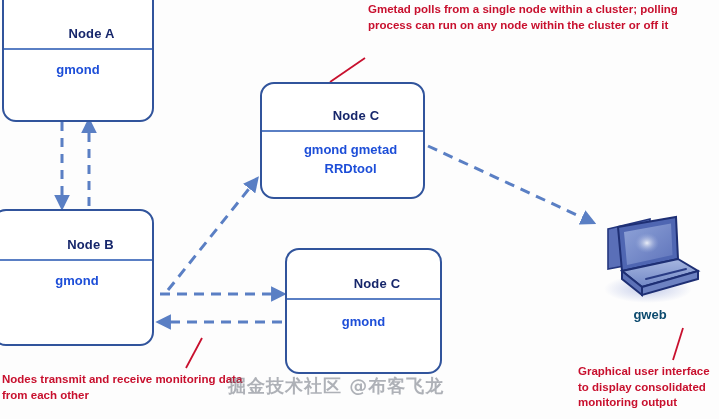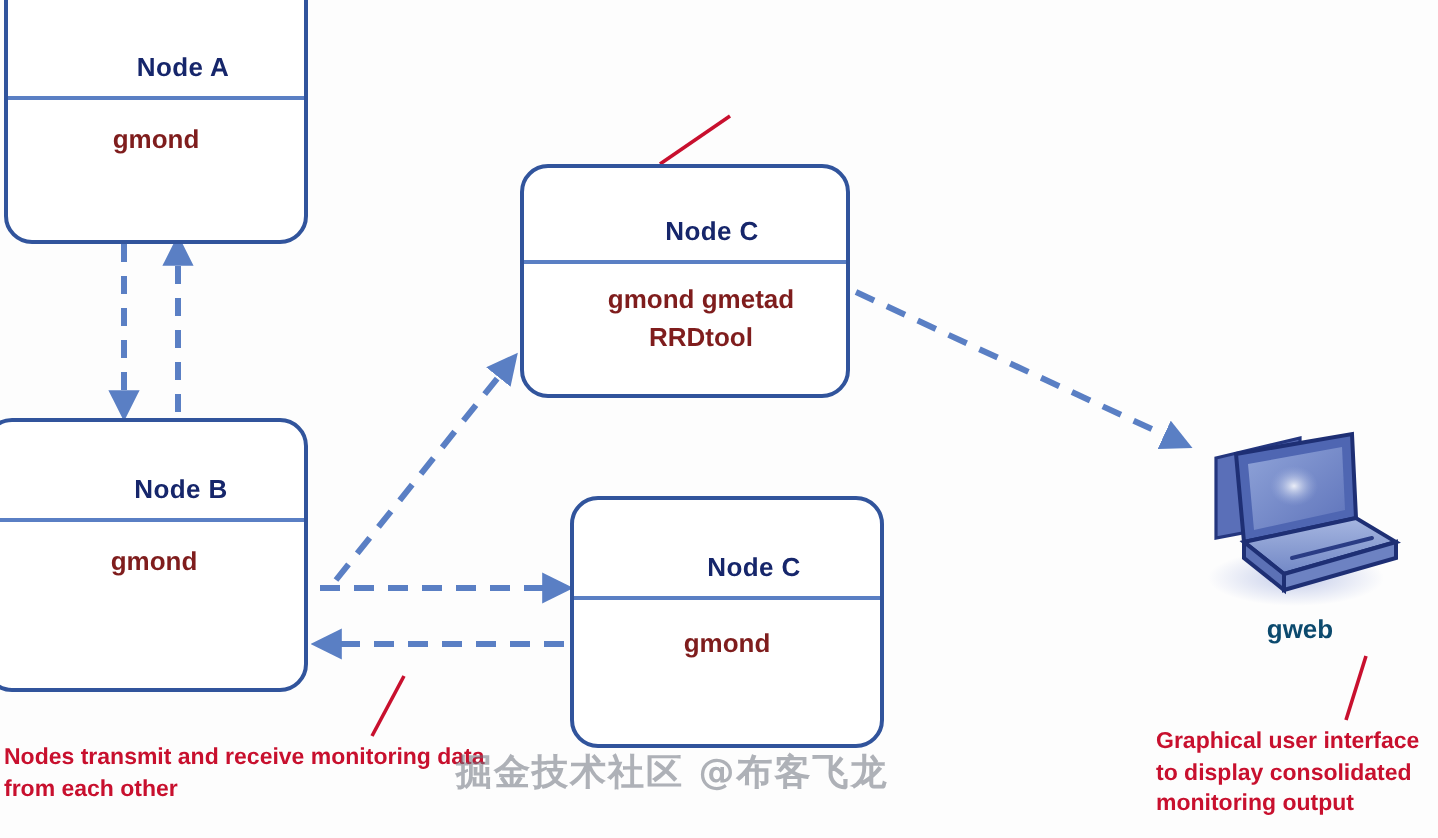--- a/index.html
+++ b/index.html
@@ -40,21 +40,21 @@
     left: 0;
     right: 0;
     height: 0;
     border-top: 2px solid #5a7fc4;
   }
   .node-body {
     position: absolute;
     left: 0;
     right: 0;
     text-align: center;
-    color: #7f1d1d;
+    color: #1d4ed8;
     font-weight: bold;
     font-size: 13px;
     line-height: 19px;
   }
 
   
   #node-a { left: 2px; top: -14px; width: 152px; height: 136px; }
   #node-a .node-title  { top: 38px; }
   #node-a .node-divider{ top: 60px; }
   #node-a .node-body   { top: 72px; }
@@ -231,20 +231,21 @@
 
     <path d="M 44 74 L 100 58 L 100 66 L 44 82 Z" fill="#6d82c2" stroke="#1e2f74" stroke-width="2"></path>
 
     <path d="M 24 58 L 44 74 L 44 82 L 24 66 Z" fill="#5c71b6" stroke="#1e2f74" stroke-width="2"></path>
 
     <path d="M 48 66 L 88 56" stroke="#2a3c85" stroke-width="2" stroke-linecap="round" fill="none"></path>
   </svg>
 
   <div id="gweb-label">gweb</div>
 
+  <div class="annotation" id="anno-gmetad">Gmetad polls from a single node within a cluster; polling process can run on any node within the cluster or off it</div>
 
   <div class="annotation" id="anno-nodes">Nodes transmit and receive monitoring data from each other</div>
 
   <div class="annotation" id="anno-gweb">Graphical user interface to display consolidated monitoring output</div>
 
   <div id="watermark">掘金技术社区 @布客飞龙</div>
 
 </div>
 
 </body></html>

